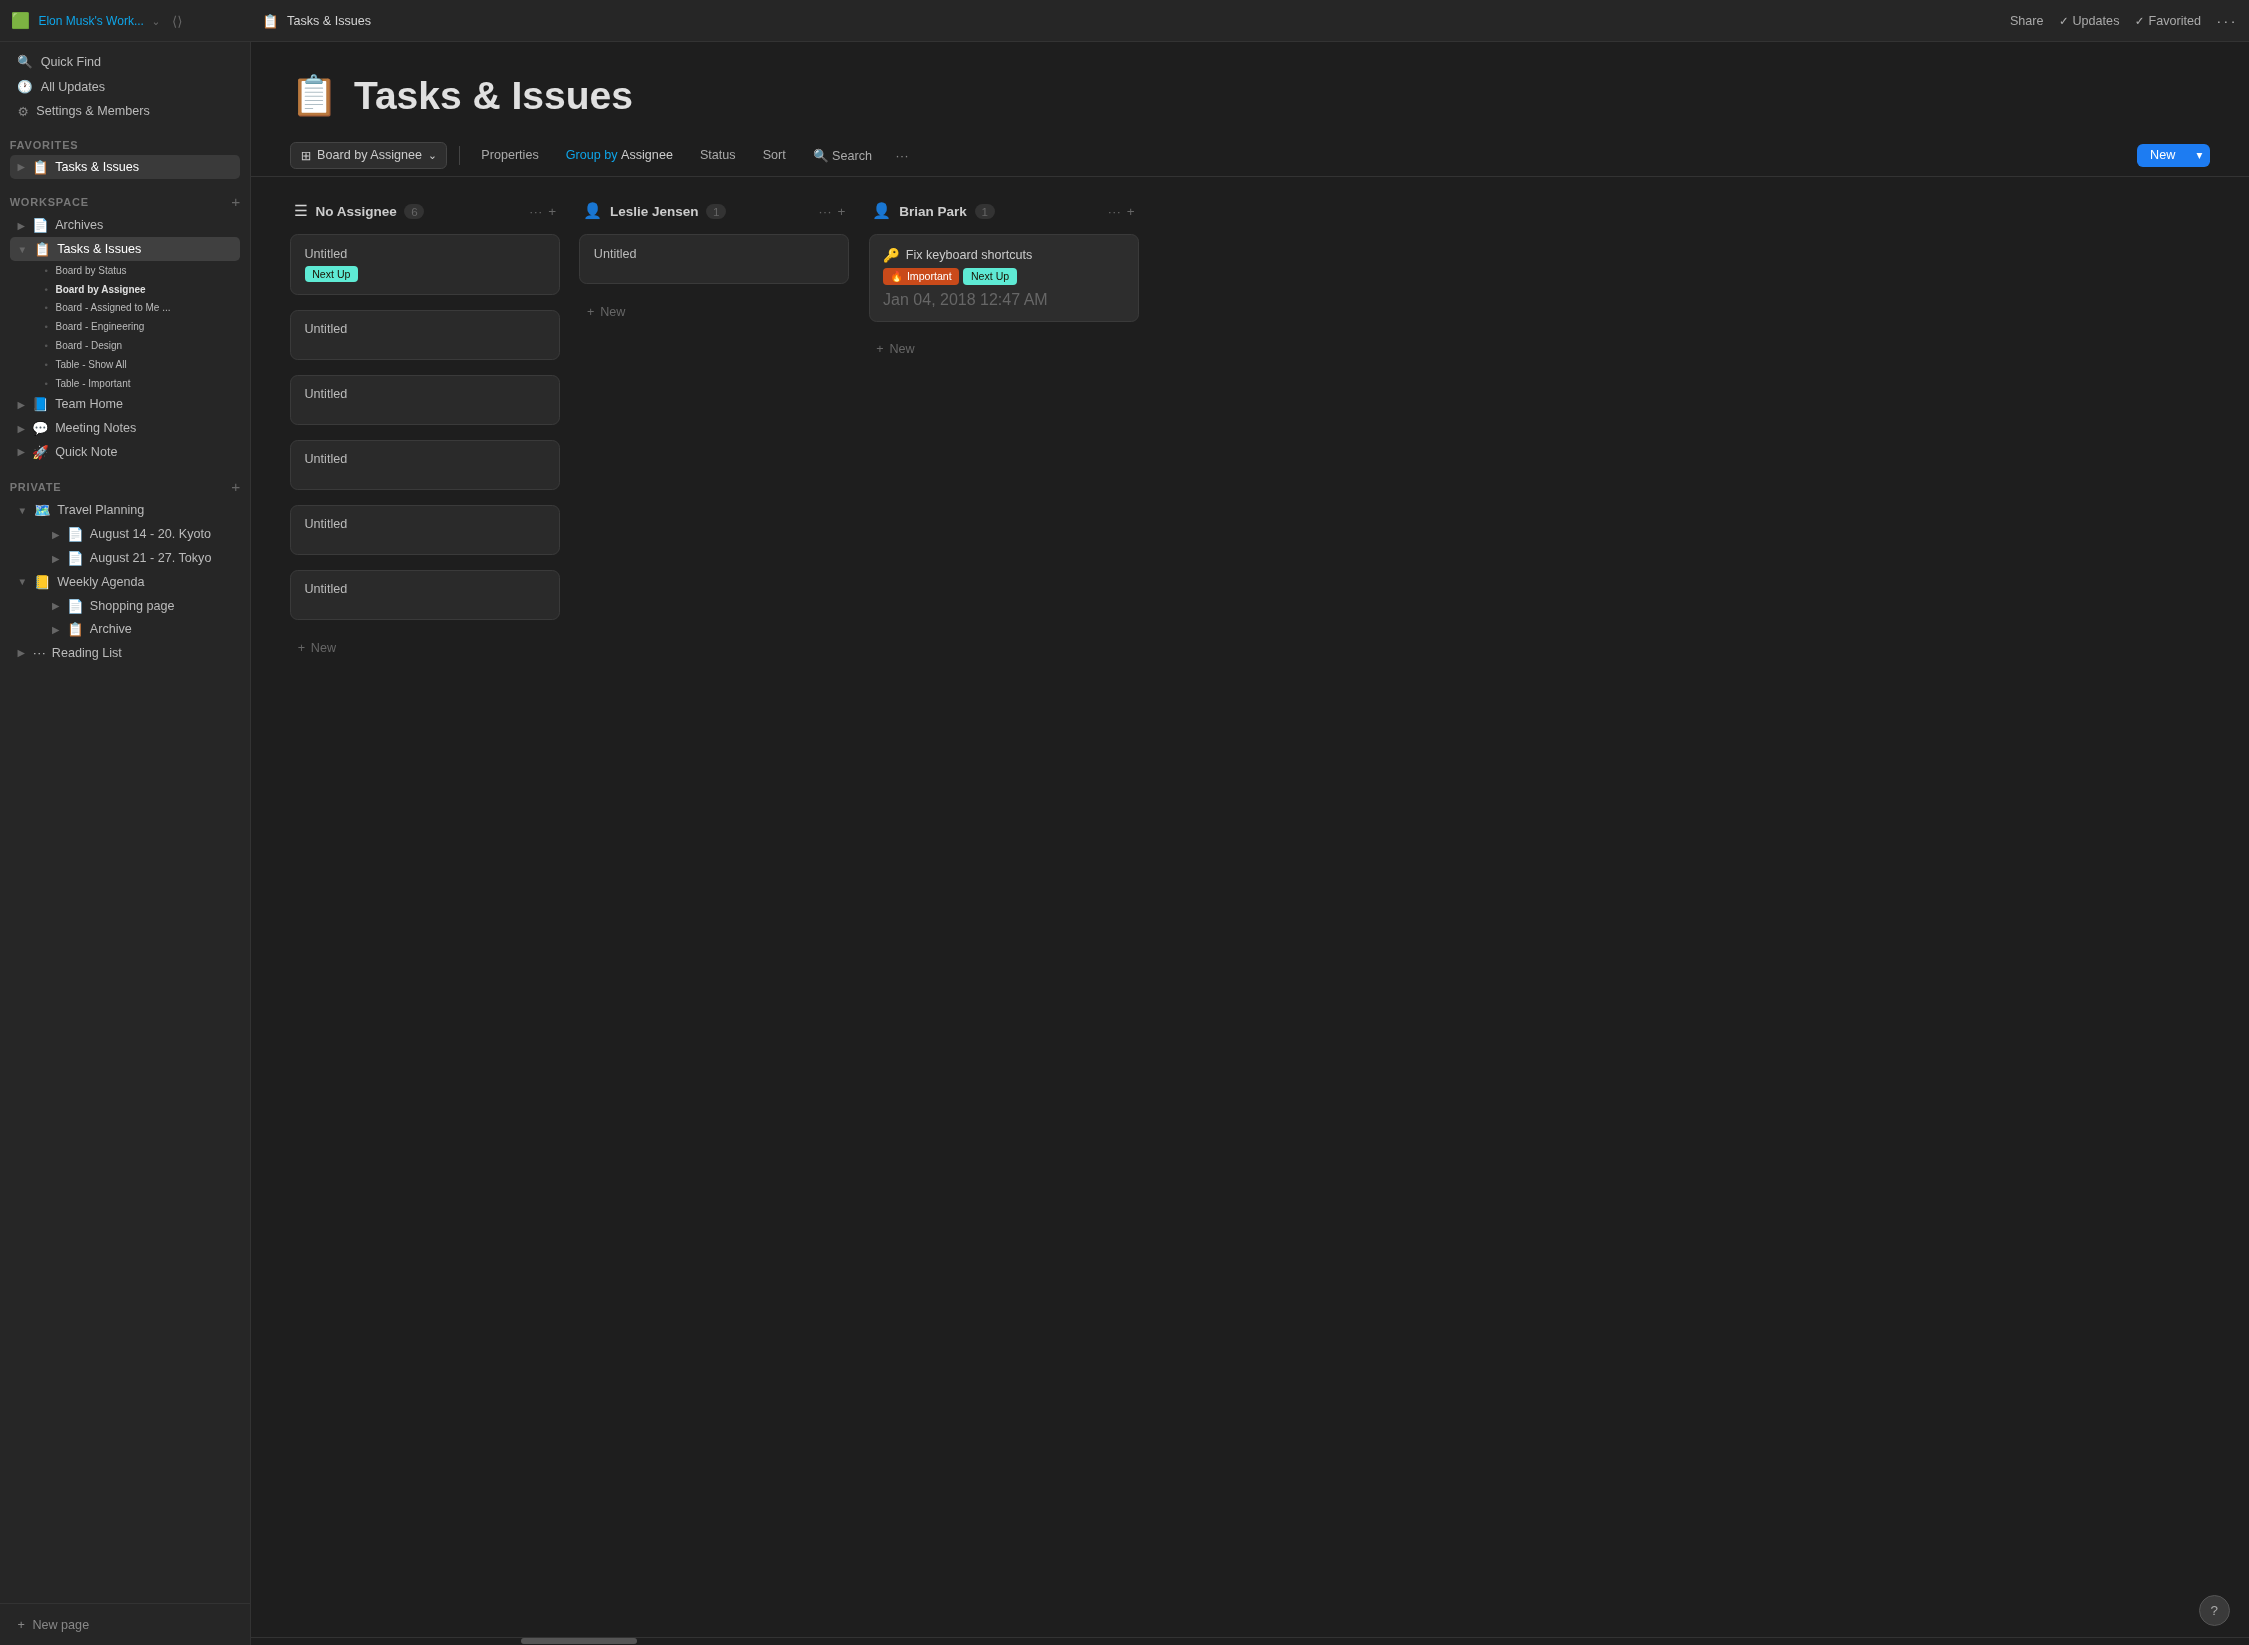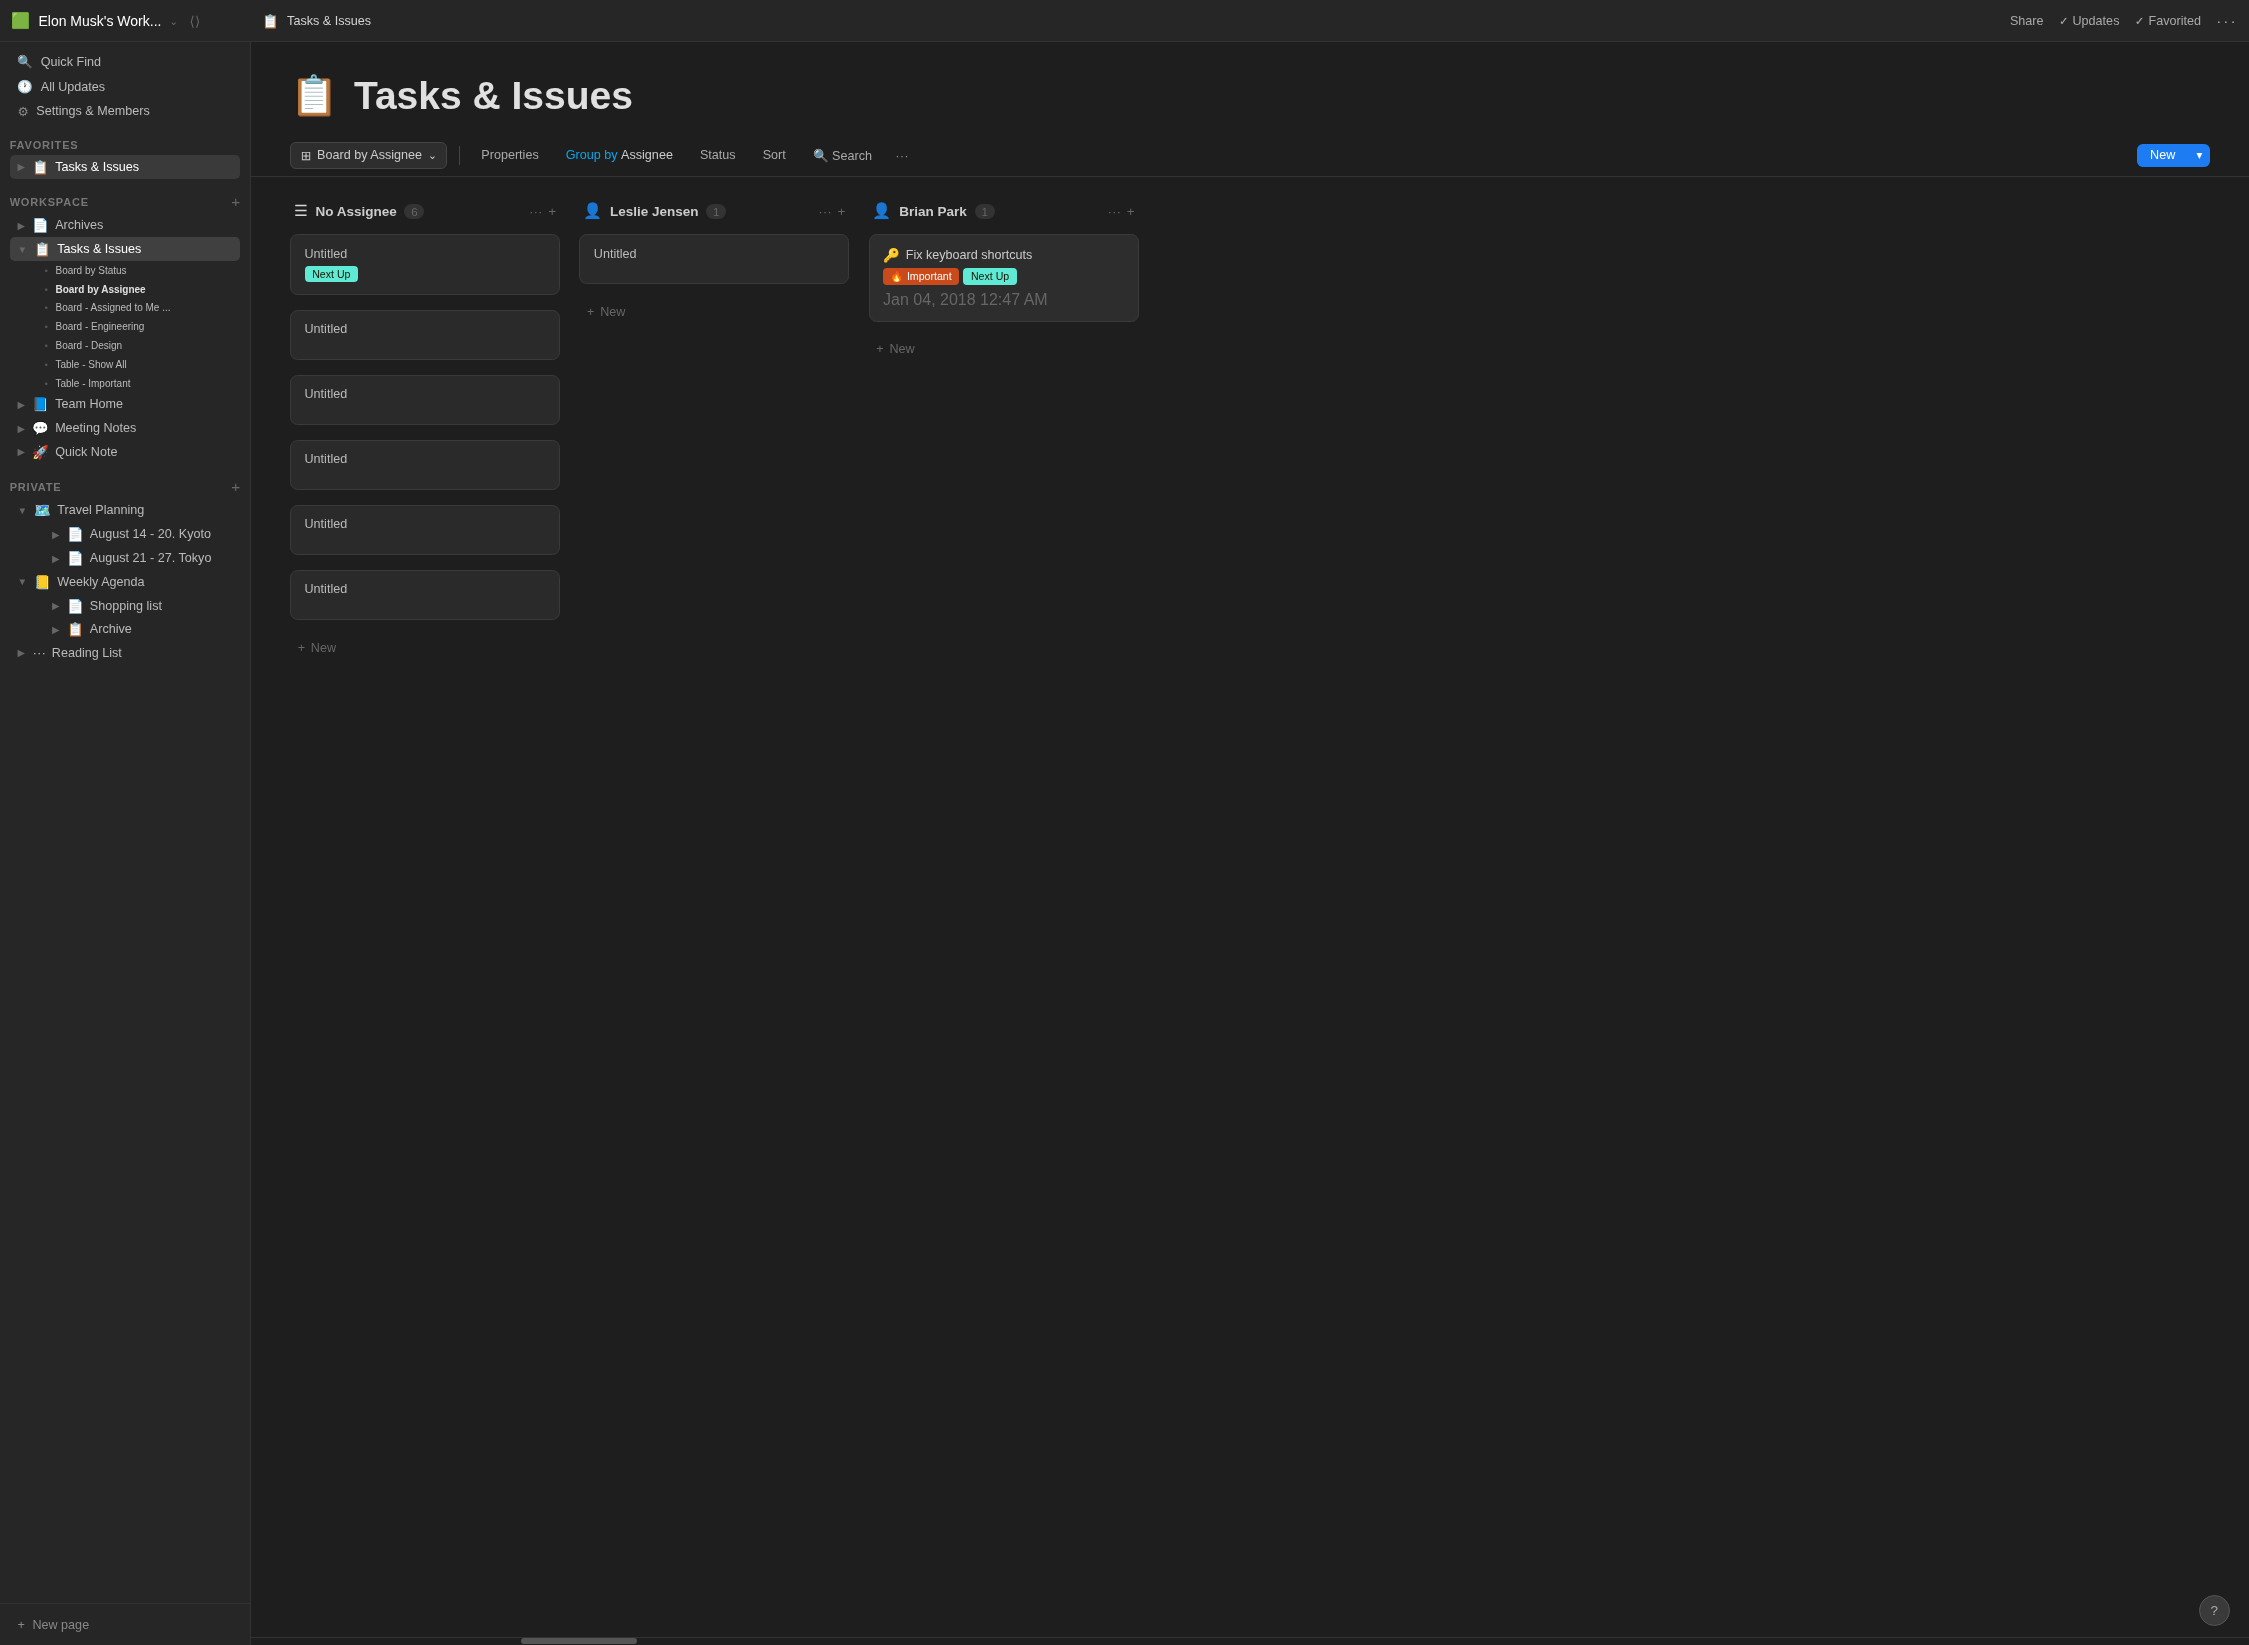--- a/index.html
+++ b/index.html
@@ -24,22 +24,22 @@
       padding: 0 11.6px;
       flex-shrink: 0;
     }
     .top-bar-left {
       display: flex;
       align-items: center;
       gap: 7.7px;
       min-width: 251px;
     }
     .workspace-name {
-      font-size: 14px;
-      color: #ffffff;
+      font-size: 12px;
+      color: #0ea5e9;
       font-weight: 500;
     }
     .top-bar-breadcrumb {
       display: flex;
       align-items: center;
       gap: 7.7px;
       flex: 1;
     }
     .breadcrumb-icon {
       color: #e05555;
@@ -560,21 +560,21 @@
       <div class="sidebar-item">
         <span class="sidebar-item-arrow">▼</span>
         <span class="sidebar-item-icon">📒</span>
         <span>Weekly Agenda</span>
       </div>
 
       <div class="sidebar-sub">
         <div class="sidebar-item" style="margin-left:7.7px;">
           <span class="sidebar-item-arrow">▶</span>
           <span class="sidebar-item-icon">📄</span>
-          <span>Shopping list</span>
+          <span>Shopping page</span>
         </div>
         <div class="sidebar-item" style="margin-left:7.7px;">
           <span class="sidebar-item-arrow">▶</span>
           <span class="sidebar-item-icon">📋</span>
           <span>Archive</span>
         </div>
       </div>
 
       <div class="sidebar-item">
         <span class="sidebar-item-arrow">▶</span>

